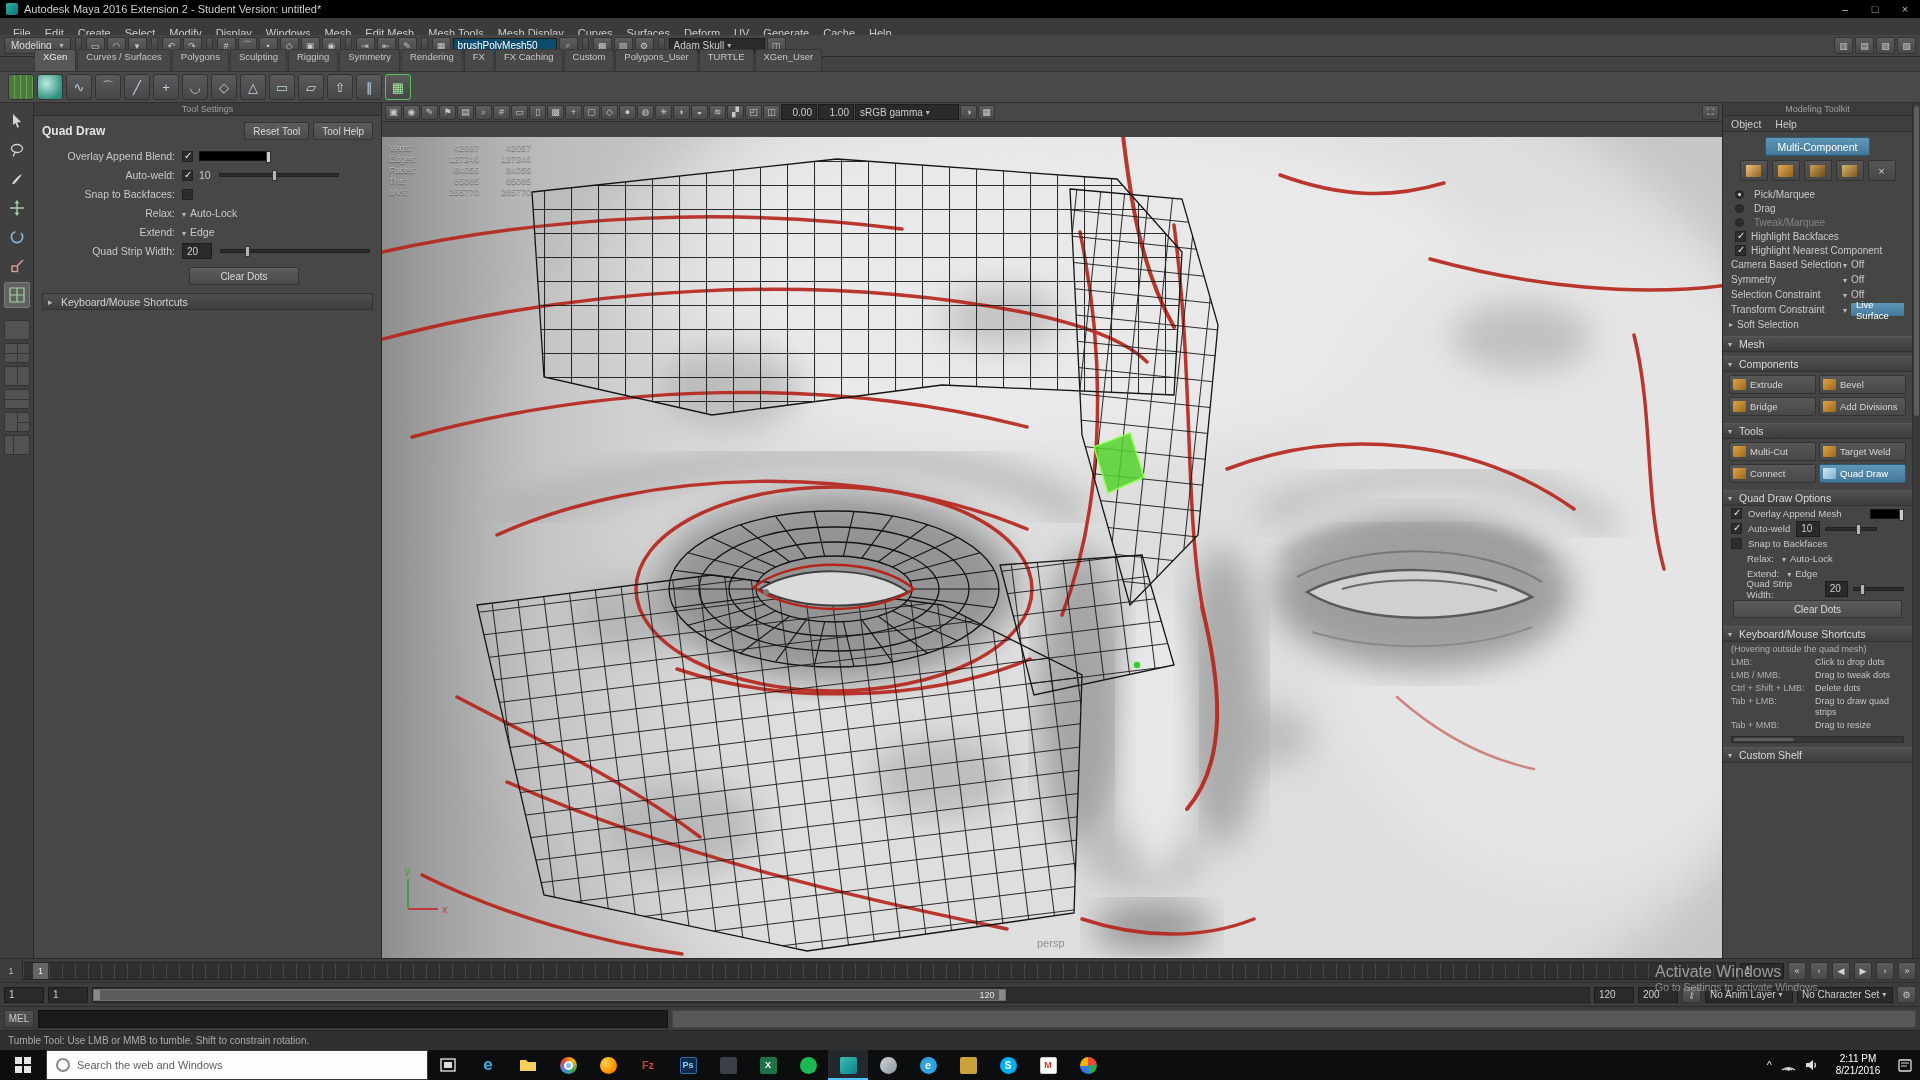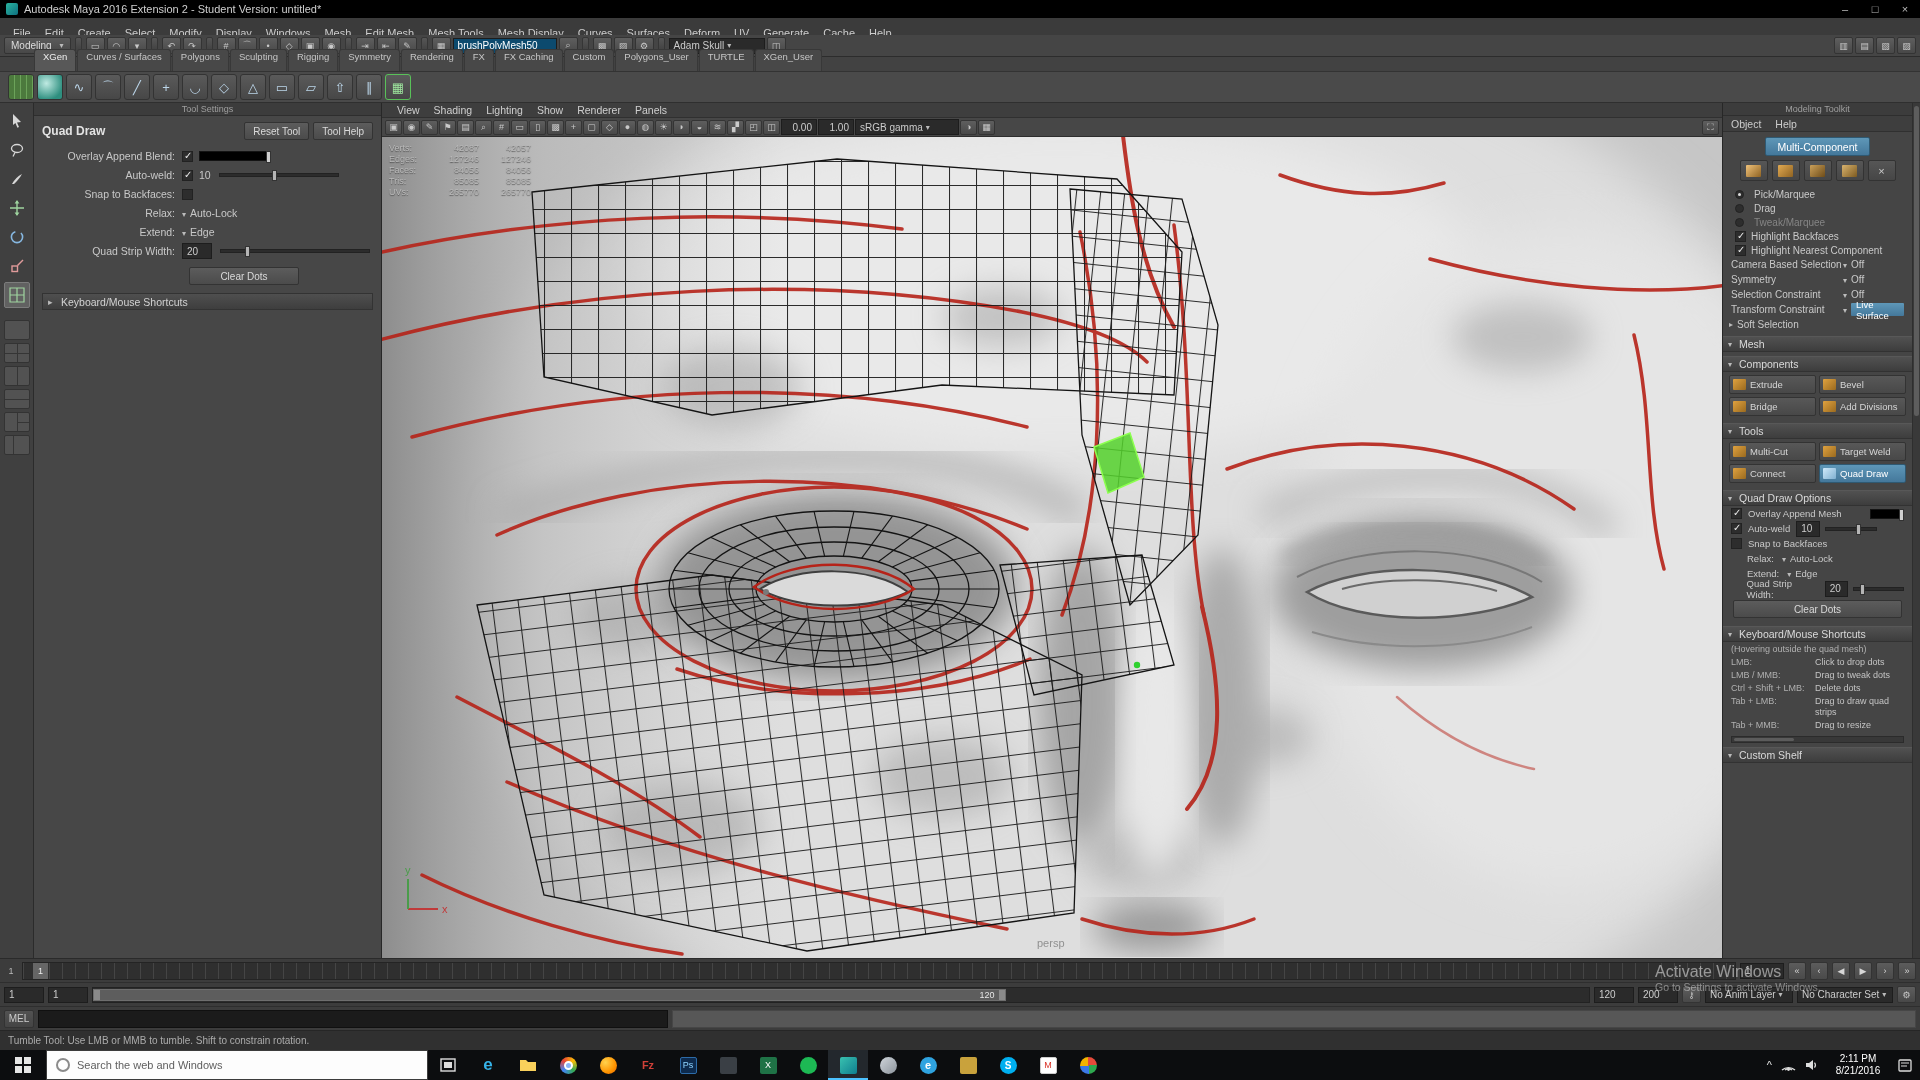--- a/index.html
+++ b/index.html
@@ -126,21 +126,21 @@
 
 #taskbar{position:absolute;top:1050px;left:0;width:100%;height:30px;background:#0c0d0f;display:flex;align-items:stretch;z-index:30}
 #start{width:46px;display:flex;align-items:center;justify-content:center}
 #searchbox{width:382px;background:#fdfdfd;display:flex;align-items:center;gap:7px;padding:0 9px;border:1px solid #3c3c3c}
 #searchbox .cortana{width:14px;height:14px;border-radius:50%;border:2px solid #8a8a8a;flex:none}
 #searchbox .stext{font-size:11px;color:#5f5f5f;white-space:nowrap}
 #taskview{width:40px;display:flex;align-items:center;justify-content:center}
 .tbi{width:40px;display:flex;align-items:center;justify-content:center;font-size:13px;font-weight:bold;color:#ddd;position:relative}
 .tbi.active{background:#23282d;box-shadow:inset 0 -2px 0 #4cc2ff}
 .circ{width:17px;height:17px;border-radius:50%}
-.sq{width:17px;height:17px;border-radius:2px;display:flex;align-items:center;justify-content:center;font-size:9px;font-weight:normal}
+.sq{width:17px;height:17px;border-radius:2px;display:flex;align-items:center;justify-content:center;font-size:9px;font-weight:bold}
 #tray{margin-left:auto;display:flex;align-items:center;gap:9px;padding-right:8px}
 #tray .trayglyph{color:#e6e6e6;font-size:11px}
 #clock{color:#fff;font-size:10px;text-align:center;line-height:12px;width:62px}
 #watermark{position:absolute;left:1655px;top:963px;z-index:25;pointer-events:none}
 #watermark .w1{font-size:16px;color:rgba(255,255,255,.5)}
 #watermark .w2{font-size:10.5px;color:rgba(255,255,255,.42)}
 </style>
 </head>
 <body>
 
@@ -358,28 +358,20 @@
         <div style="display:flex;margin:8px 0 0 147px">
           <span class="btn" style="width:110px">Clear Dots</span>
         </div>
         <div class="collapsebar">
             <span>Keyboard/Mouse Shortcuts</span>
           </div>
       </div>
     </div>
 
     <div id="viewport">
-      <div class="vmenu">
-        <span>View</span>
-        <span>Shading</span>
-        <span>Lighting</span>
-        <span>Show</span>
-        <span>Renderer</span>
-        <span>Panels</span>
-      </div>
       <div class="vtb">
         <span class="ib">▣</span>
         <span class="ib">◉</span>
         <span class="ib">✎</span>
         <span class="ib">⚑</span>
         <span class="ib">▤</span>
         <span class="ib">⌕</span>
         <span class="ib">#</span>
         <span class="ib">▭</span>
         <span class="ib">▯</span>

